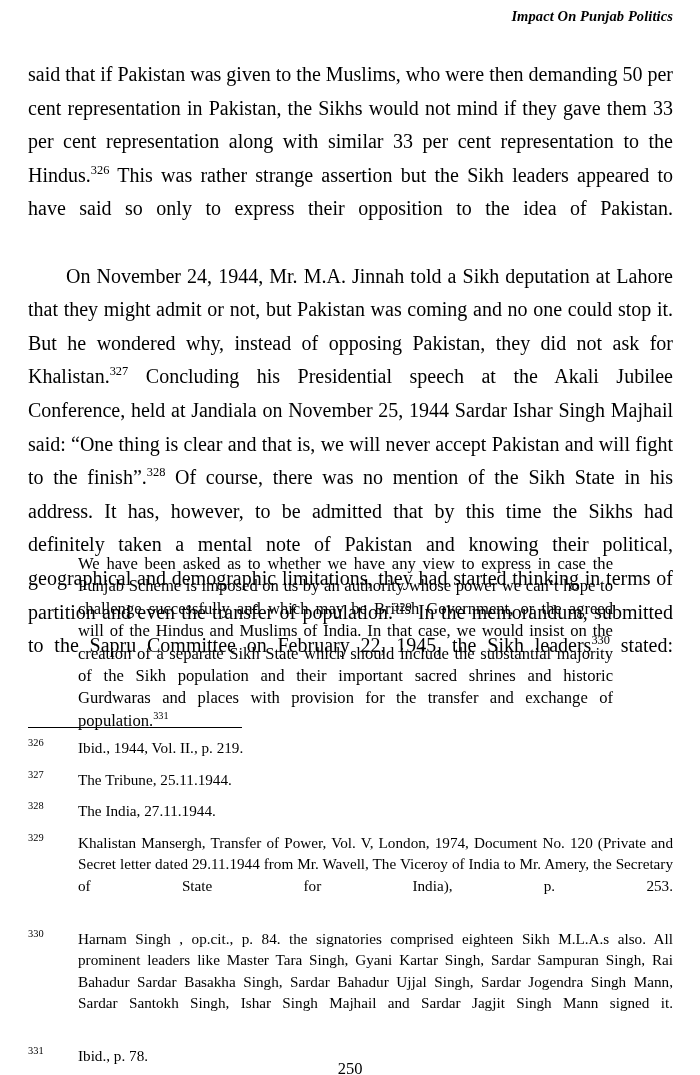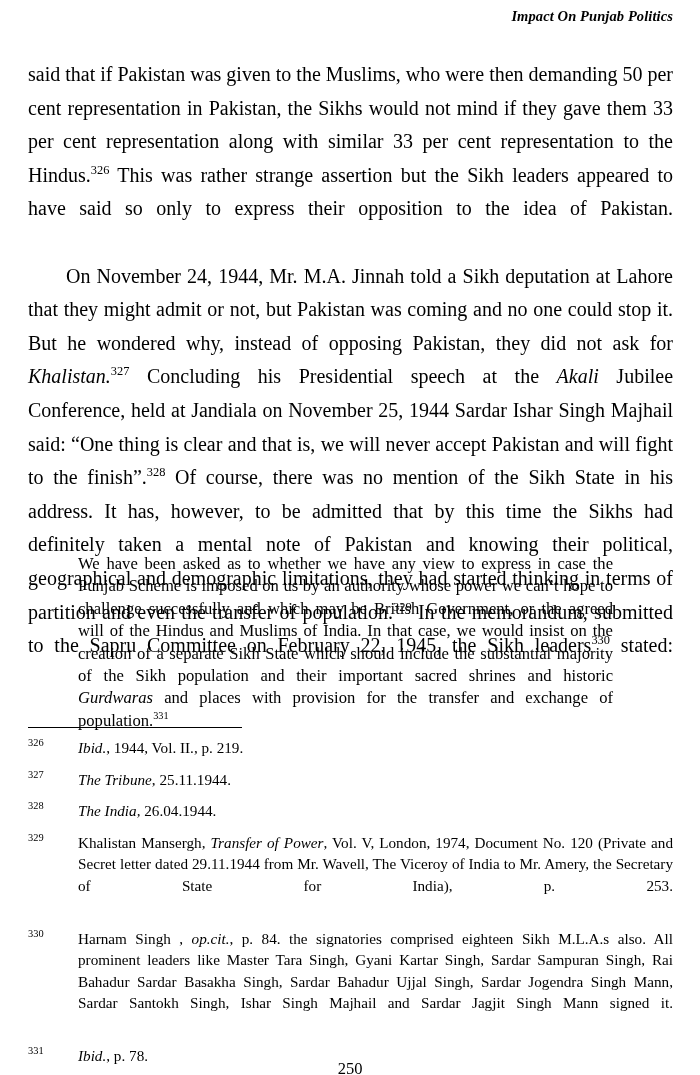--- a/index.html
+++ b/index.html
@@ -51,21 +51,21 @@
     hyphens: none;
   }
   p.para.indent {
     text-indent: 38px;
   }
   p.para::after {
     content: "";
     display: inline-block;
     width: 100%;
   }
-  .it { font-style: italic; }
+  .it { }
   sup {
     font-size: 0.62em;
     vertical-align: super;
     line-height: 0;
   }
 
   
   .quote {
     position: absolute;
     top: 553px;
@@ -152,21 +152,21 @@
   <blockquote class="quote"><span>We have been asked as to whether we have any view to express in case the Punjab Scheme is imposed on us by an authority whose power we can’t hope to challenge successfully and which may be British Government, or the agreed will of the Hindus and Muslims of India. In that case, we would insist on the creation of a separate Sikh State which should include the substantial majority of the Sikh population and their important sacred shrines and historic </span><span class="it">Gurdwaras</span><span> and places with provision for the transfer and exchange of population.</span><sup>331</sup></blockquote>
 
   <div class="fn-rule"></div>
 
   <div class="footnotes">
 
     <p class="fn single"><span class="fn-num">326</span><span class="it">Ibid.</span><span>, 1944, Vol. II., p. 219.</span></p>
 
     <p class="fn single"><span class="fn-num">327</span><span class="it">The Tribune</span><span>, 25.11.1944.</span></p>
 
-    <p class="fn single"><span class="fn-num">328</span><span class="it">The India,</span><span> 26.04.1944.</span></p>
+    <p class="fn single"><span class="fn-num">328</span><span class="it">The India,</span><span> 27.11.1944.</span></p>
 
     <p class="fn"><span class="fn-num">329</span><span>Khalistan Mansergh, </span><span class="it">Transfer of Power</span><span>, Vol. V, London, 1974, Document No. 120 (Private and Secret letter dated 29.11.1944 from Mr. Wavell, The Viceroy of India to Mr. Amery, the Secretary of State for India), p. 253.</span></p>
 
     <p class="fn"><span class="fn-num">330</span><span>Harnam Singh , </span><span class="it">op.cit.</span><span>, p. 84. the signatories comprised eighteen Sikh M.L.A.s also. All prominent leaders like Master Tara Singh, Gyani Kartar Singh, Sardar Sampuran Singh, Rai Bahadur Sardar Basakha Singh, Sardar Bahadur Ujjal Singh, Sardar Jogendra Singh Mann, Sardar Santokh Singh, Ishar Singh Majhail and Sardar Jagjit Singh Mann signed it.</span></p>
 
     <p class="fn single"><span class="fn-num">331</span><span class="it">Ibid.</span><span>, p. 78.</span></p>
 
   </div>
 
   <div class="folio">250</div>

